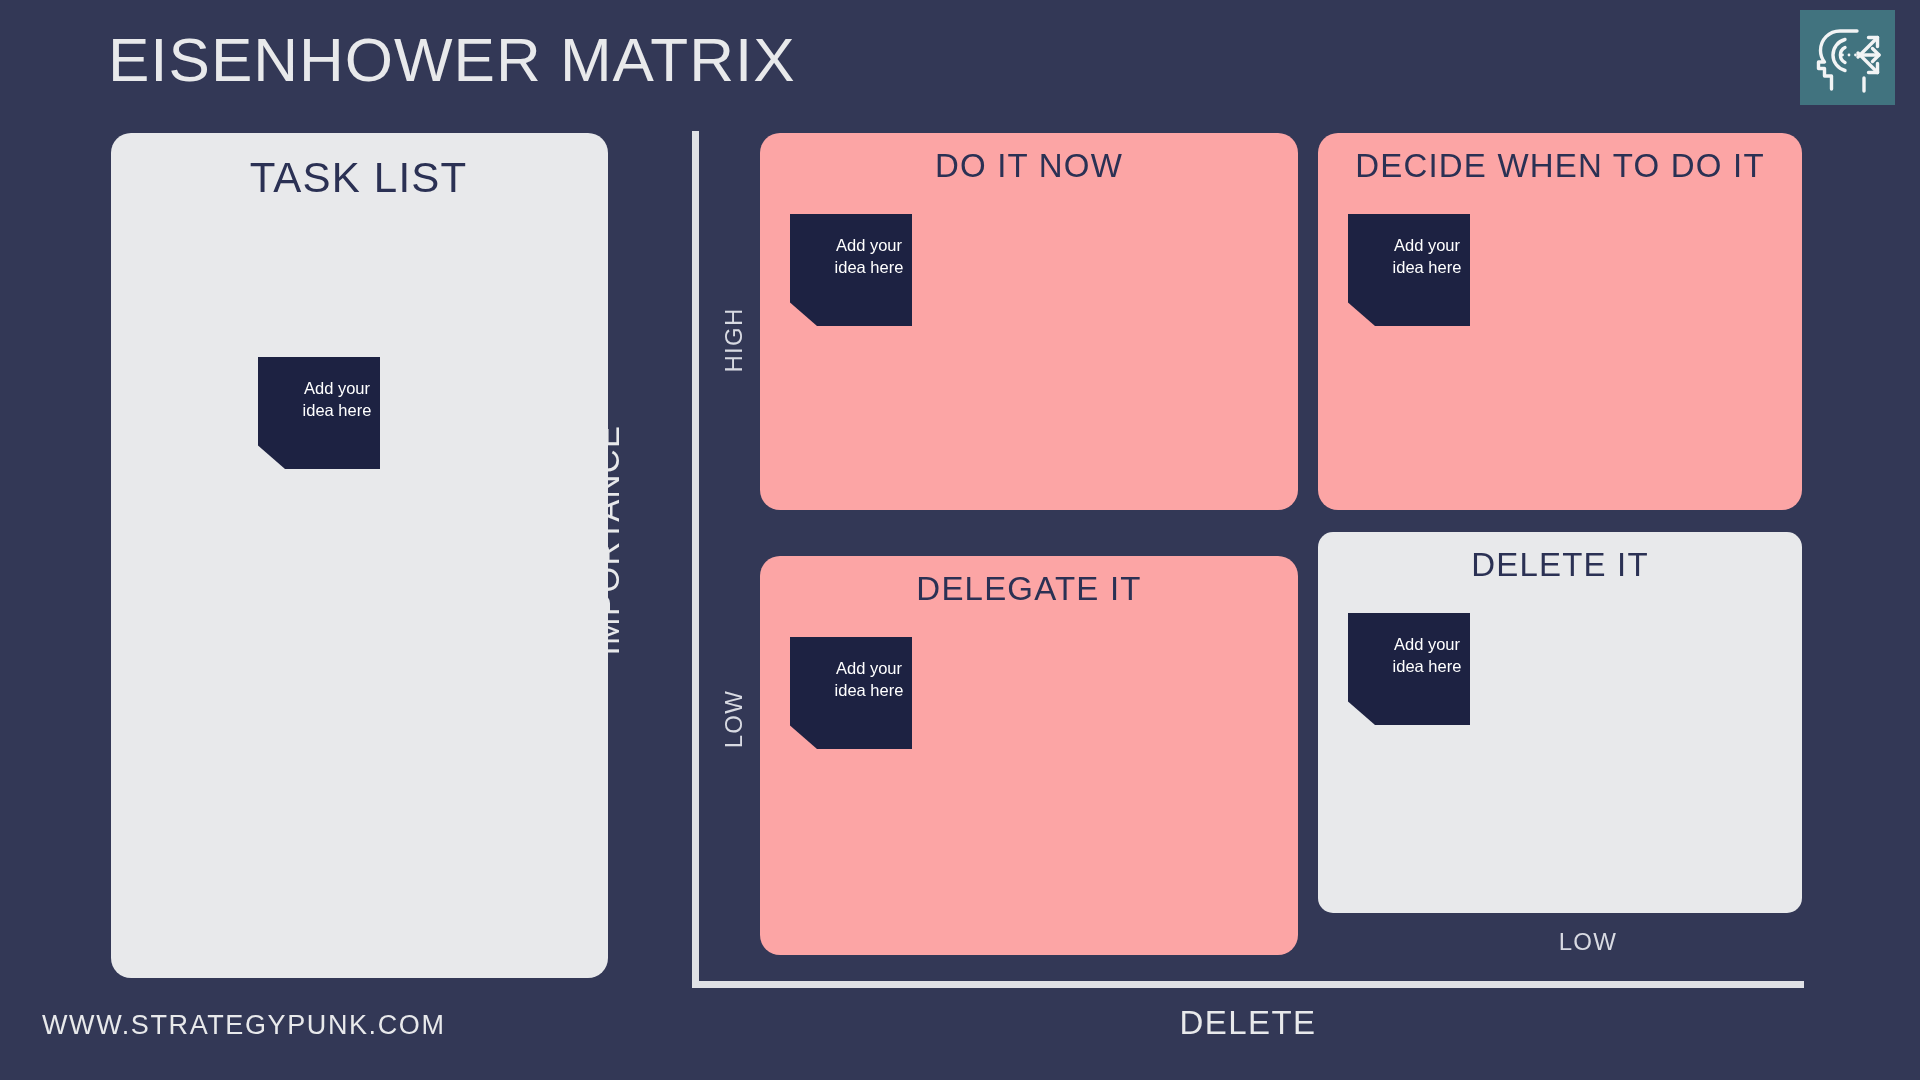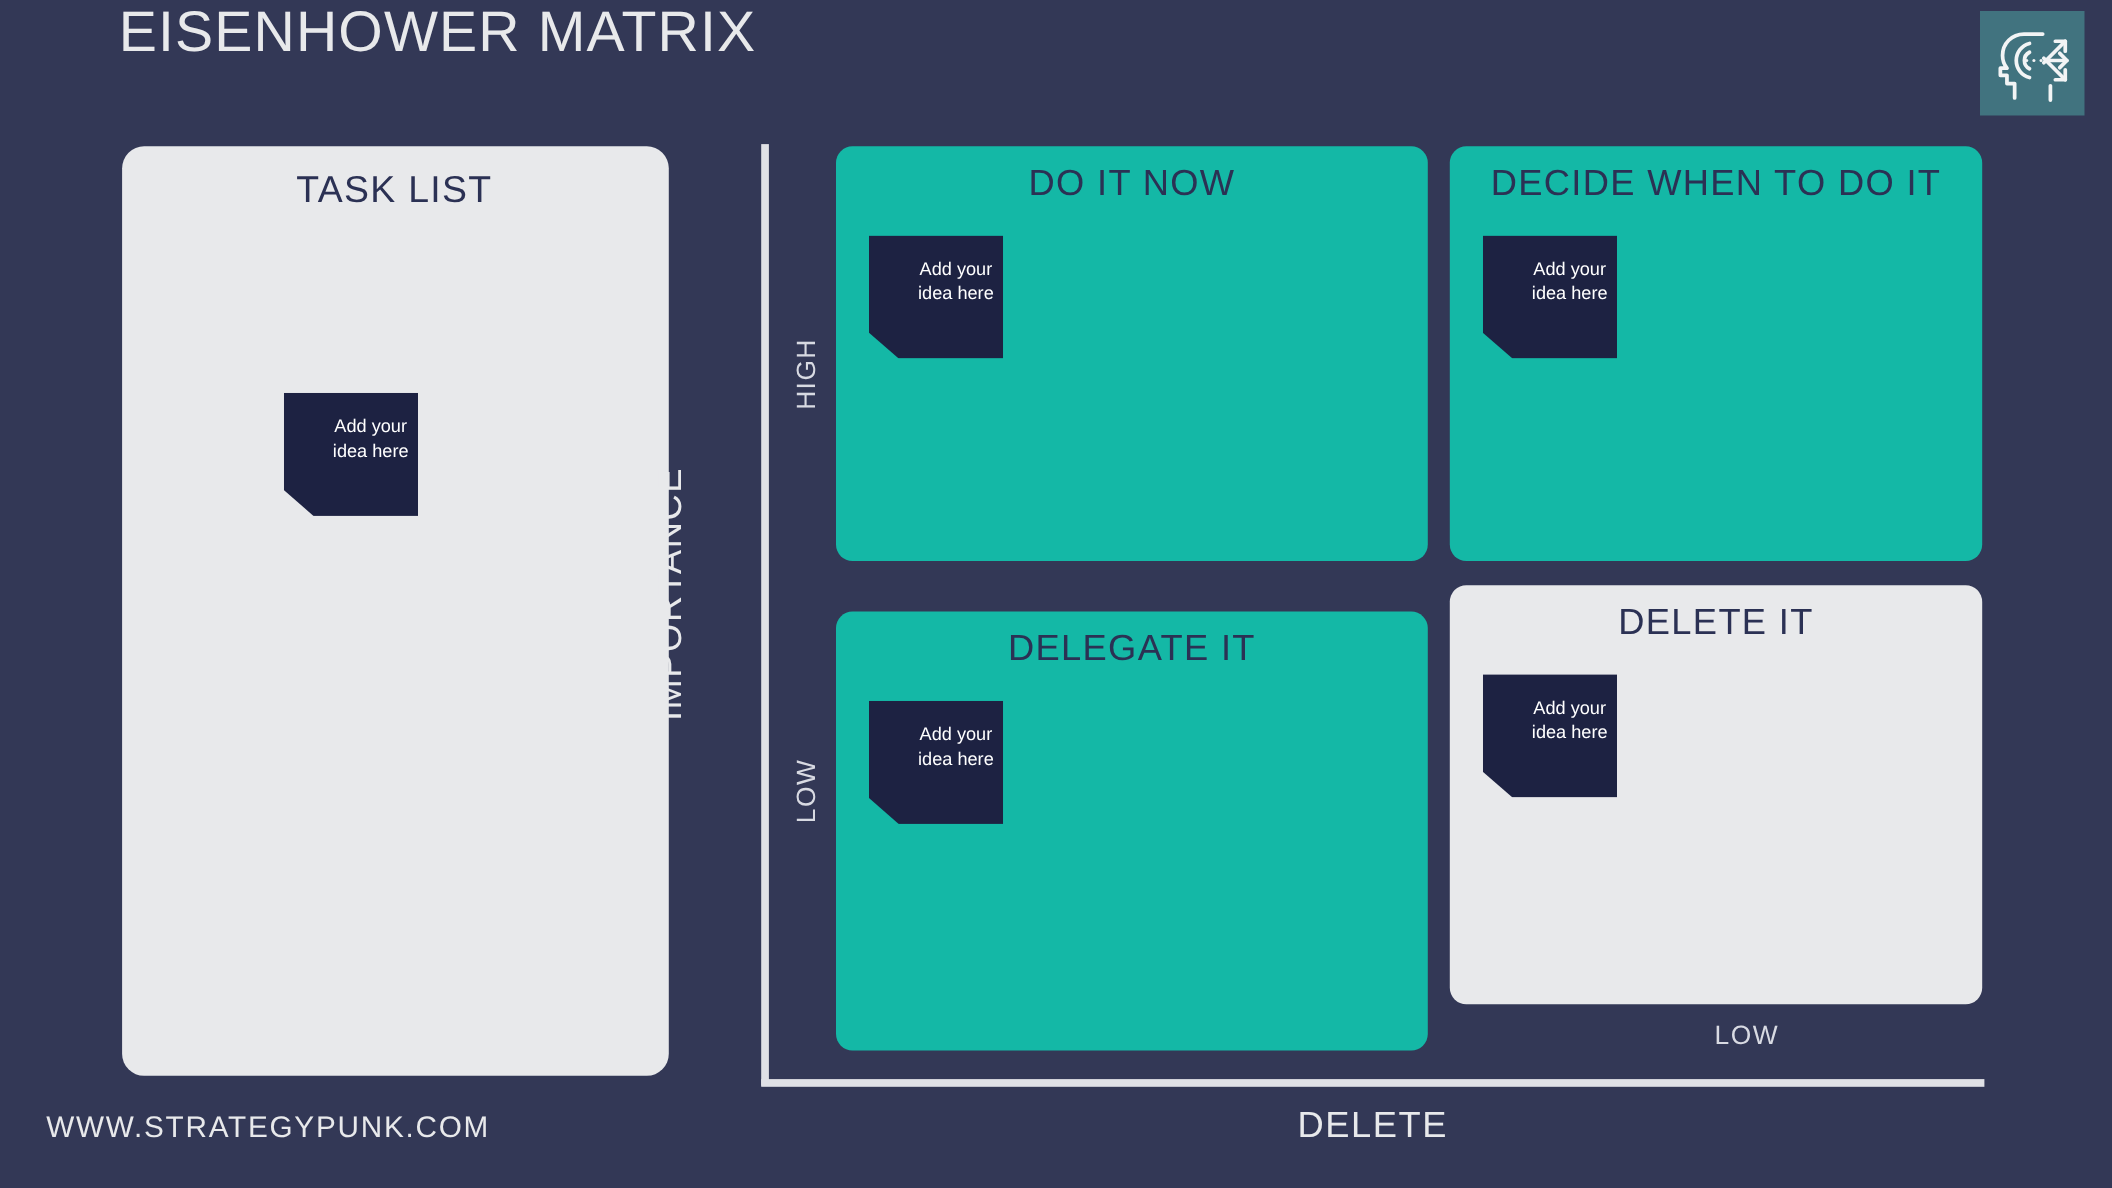--- a/index.html
+++ b/index.html
@@ -13,22 +13,22 @@
     position: relative;
     overflow: hidden;
     font-family: "Liberation Sans", sans-serif;
     -webkit-font-smoothing: antialiased;
   }
 
   
   #page-title {
     position: absolute;
     left: 108px;
-    top: 0;
-    font-size: 52px;
+    top: 24px;
+    font-size: 62px;
     letter-spacing: 1px;
     font-weight: 400;
     color: #E8E9EB;
     white-space: nowrap;
     line-height: 1.15;
   }
 
   #brand-logo {
     position: absolute;
     left: 1800px;
@@ -48,21 +48,21 @@
     width: 497px;
     height: 845px;
     background: #E8E9EB;
     border-radius: 20px;
   }
   #task-list-title {
     position: absolute;
     left: 0; right: 2px;
     top: 21px;
     text-align: center;
-    font-size: 34px;
+    font-size: 42px;
     color: #2B3154;
     letter-spacing: 1.2px;
     font-weight: 400;
   }
 
   
   .sticky-note {
     position: absolute;
     width: 122px;
     height: 112px;
@@ -160,21 +160,21 @@
   .quadrant-title {
     position: absolute;
     left: 0; right: 0;
     top: 14px;
     text-align: center;
     font-size: 33px;
     letter-spacing: 1.2px;
     color: #2B3154;
     font-weight: 400;
   }
-  .quadrant.yellow { background: #14b8a6; }
+  .quadrant.yellow { background: #fca5a5; border-radius: 20px; }
   .quadrant.grey   { background: #E8E9EB; }
 
   #quadrant-do-it-now       { left: 760px;  top: 133px; width: 538px; height: 377px; }
   #quadrant-decide-when     { left: 1318px; top: 133px; width: 484px; height: 377px; }
   #quadrant-delegate-it     { left: 760px;  top: 556px; width: 538px; height: 399px; }
   #quadrant-delete-it       { left: 1318px; top: 532px; width: 484px; height: 381px; }
 
   .quadrant .sticky-note { left: 30px; top: 81px; }
   #note-task-list { left: 147px; top: 224px; }
 

